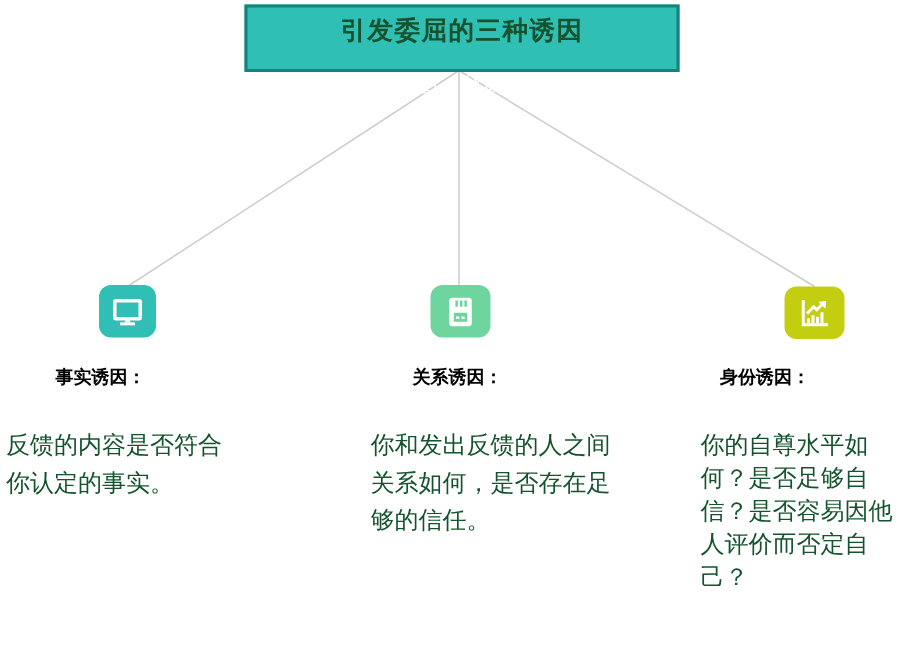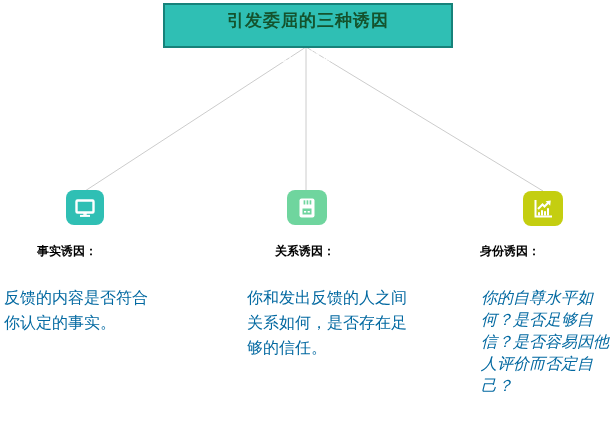--- a/index.html
+++ b/index.html
@@ -25,26 +25,26 @@
   #icon-tile-3 { left:523px; top:191px; width:40px; }
 
   .branch-heading {
     position:absolute; top:243px; font-size:12px; font-weight:bold; color:#000;
   }
   #heading-1 { left:37px; }
   #heading-2 { left:275px; }
   #heading-3 { left:480px; }
 
   .branch-body {
-    position:absolute; top:285px; font-size:16px; line-height:25px; color:#0369a1;
+    position:absolute; top:285px; font-size:16px; line-height:25px; color:#14532d;
     white-space:pre-line;
   }
   #body-1 { left:4px; }
   #body-2 { left:227px;margin-left:20px; }
-  #body-3 { left:481px; top:287px; line-height:22px;font-style:italic; }
+  #body-3 { left:467px; top:287px; line-height:22px; }
 </style>
 </head>
 <body>
 
 <div id="canvas">
 
   <svg class="connectors" viewBox="0 0 614 434" xmlns="http://www.w3.org/2000/svg">
     <line x1="306" y1="47" x2="85" y2="191" stroke-width="1" stroke="#cccccc"></line>
     <line x1="306" y1="47" x2="306" y2="190" stroke-width="1" stroke="#cccccc"></line>
     <line x1="306" y1="47" x2="543" y2="191" stroke-width="1" stroke="#cccccc"></line>

